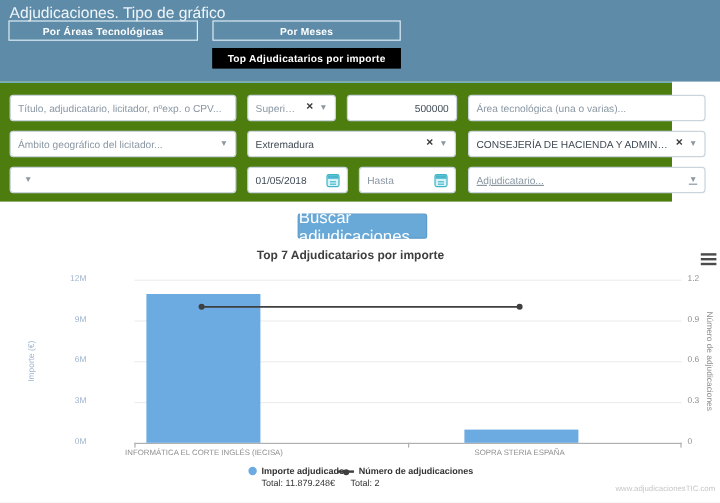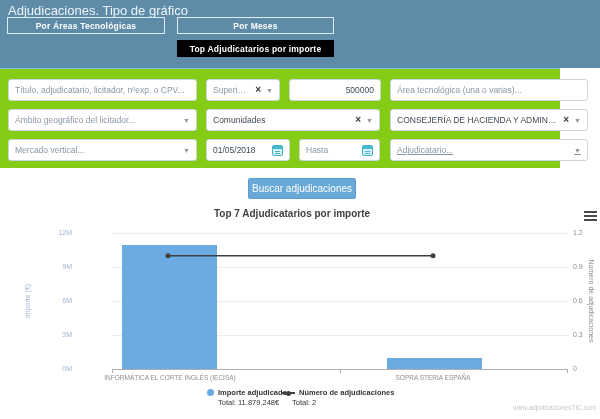--- a/index.html
+++ b/index.html
@@ -10,21 +10,21 @@
   
   .header{position:absolute;left:0;top:0;width:600px;height:68px;background:#5e8ca8;}
   .page-title{position:absolute;left:8px;top:3px;font-size:13px;color:#eef5fa;font-weight:400;}
   .hbtn{
     position:absolute;height:17px;box-sizing:border-box;border:1px solid #dcebf4;
     color:#ffffff;font-size:8.5px;font-weight:700;display:flex;align-items:center;justify-content:center;
     background:transparent;cursor:pointer;letter-spacing:.2px;
   }
   .hbtn.active{background:#000000;border-color:#000000;}
   
-  .filters{position:absolute;left:0;top:68px;width:560px;height:100px;background:#84cc16;border-top:1px solid #7fbde6;box-sizing:border-box;}
+  .filters{position:absolute;left:0;top:68px;width:560px;height:100px;background:#4d7c0f;border-top:1px solid #7fbde6;box-sizing:border-box;}
   .field{
     position:absolute;height:22px;background:#ffffff;border:1px solid #c9d4dc;border-radius:3px;
     box-sizing:border-box;display:flex;align-items:center;padding:0 6px;font-size:8.5px;color:#8a97a3;
     overflow:hidden;white-space:nowrap;
   }
   .field .val{color:#3f4a55;}
   .field .grow{flex:1 1 auto;overflow:hidden;text-overflow:ellipsis;}
   .field input{
     border:0;outline:0;width:100%;font-family:"Liberation Sans",sans-serif;font-size:8.5px;color:#3f4a55;
     padding:0;background:transparent;
@@ -35,21 +35,21 @@
   .clear-x{color:#3a3a3a;font-size:10px;font-weight:700;margin-left:5px;flex:0 0 auto;cursor:pointer;line-height:1;}
   .calendar{
     position:relative;flex:0 0 auto;width:11px;height:11px;margin-left:5px;box-sizing:border-box;
     border:1px solid #3fb3c8;border-radius:2px;background:#d6f2f7;
   }
   .calendar:before{content:"";position:absolute;left:0;top:0;width:100%;height:3px;background:#49b8cc;}
   .calendar:after{content:"";position:absolute;left:2px;top:5px;width:5px;height:1px;background:#49b8cc;box-shadow:0 2px 0 #49b8cc;}
   
   .search-btn{
     position:absolute;left:248px;top:178px;width:106px;height:19px;background:#68a9d8;border:1px solid #5d9cca;
-    border-radius:2px;color:#ffffff;font-size:10px;display:flex;align-items:center;justify-content:center;cursor:pointer;
+    border-radius:2px;color:#ffffff;font-size:14px;display:flex;align-items:center;justify-content:center;cursor:pointer;
   }
   
   .chart-title{position:absolute;left:112px;top:208px;width:360px;text-align:center;font-size:10px;font-weight:600;color:#3f3f3f;}
   .burger{position:absolute;left:584px;top:211px;width:13px;cursor:pointer;}
   .burger i{display:block;height:2px;background:#4b4b4b;margin-bottom:2px;}
   .plot{position:absolute;left:112px;top:233px;width:456px;height:136px;border-bottom:1px solid #b0b0b0;}
   .gridline{position:absolute;left:0;width:456px;height:1px;background:#ededed;}
   .bar{position:absolute;bottom:0;width:95px;}
   .line-svg{position:absolute;left:0;top:0;overflow:visible;}
   .xtick{position:absolute;top:136px;width:1px;height:4px;background:#b0b0b0;}
@@ -103,32 +103,31 @@
     </div>
     <div class="field" style="left:390px;top:10px;width:198px;">
       <input type="text" placeholder="Área tecnológica (una o varias)..." style="">
     </div>
 
     <div class="field" style="left:8px;top:40px;width:189px;">
       <span class="grow">Ámbito geográfico del licitador...</span>
       <span class="caret">▼</span>
     </div>
     <div class="field" style="left:206px;top:40px;width:174px;">
-      <span class="grow val">Comunidades</span>
+      <span class="grow val">Extremadura</span>
       <span class="clear-x">×</span>
       <span class="caret">▼</span>
     </div>
     <div class="field" style="left:390px;top:40px;width:198px;">
       <span class="grow val">CONSEJERÍA DE HACIENDA Y ADMINISTR...</span>
       <span class="clear-x">×</span>
       <span class="caret">▼</span>
     </div>
 
     <div class="field" style="left:8px;top:70px;width:189px;">
-      <span class="grow">Mercado vertical...</span>
       <span class="caret">▼</span>
     </div>
     <div class="field" style="left:206px;top:70px;width:84px;">
       <span class="grow val">01/05/2018</span>
       <span class="calendar"></span>
     </div>
     <div class="field" style="left:299px;top:70px;width:81px;">
       <span class="grow">Hasta</span>
       <span class="calendar"></span>
     </div>

